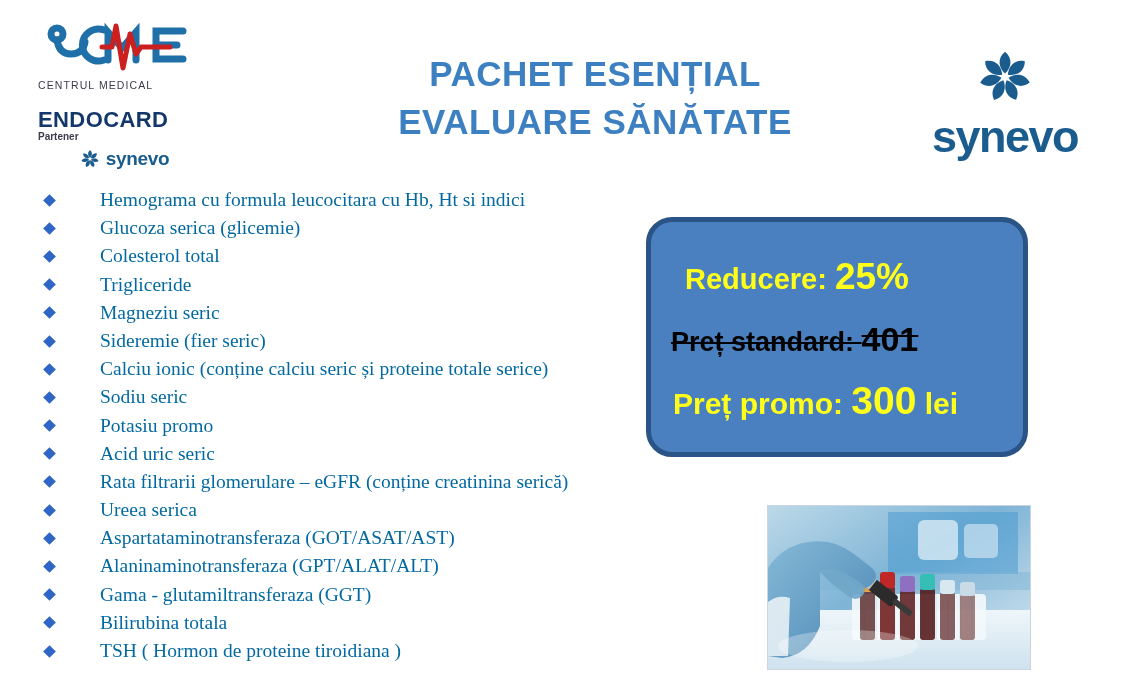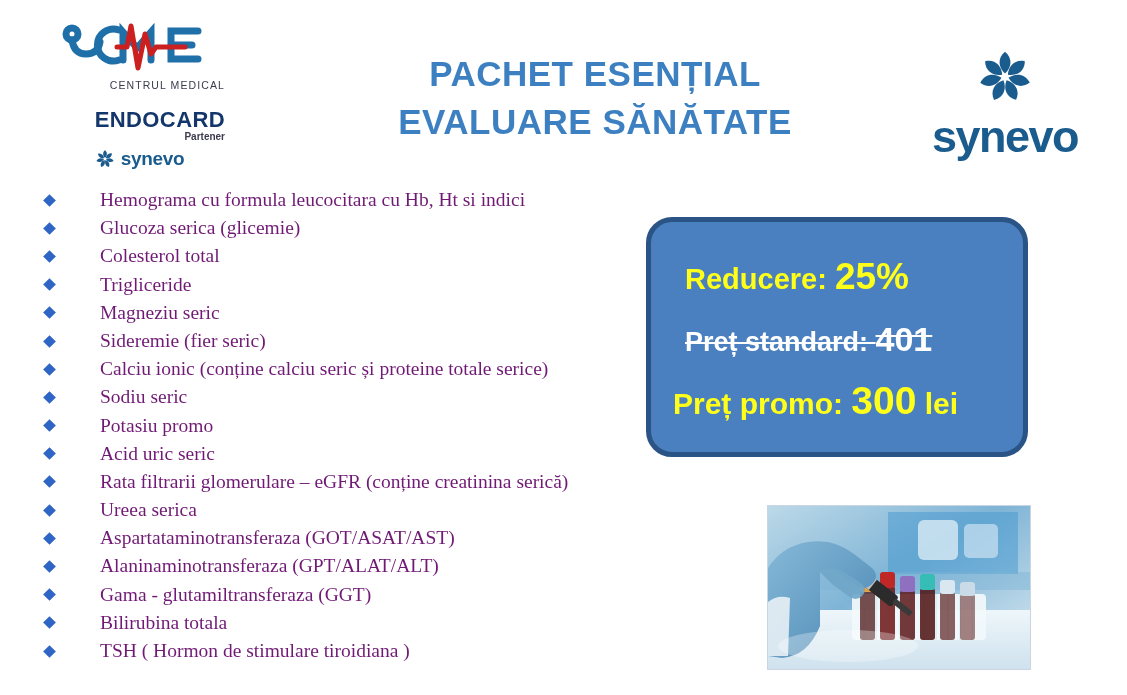--- a/index.html
+++ b/index.html
@@ -19,24 +19,24 @@
   #header {
     position: absolute;
     left: 0; top: 0;
     width: 1127px;
     height: 178px;
   }
 
   
   #endocard-logo {
     position: absolute;
-    left: 53px;
+    left: 38px;
     top: 14px;
     width: 172px;
-    text-align: right;
+    text-align: left;
   }
   #cme-mark {
     width: 160px;
     height: 62px;
     margin: 0 auto;
     display: block;
   }
   #endocard-centrul {
     font-family: "Liberation Sans", sans-serif;
     font-size: 10.5px;
@@ -119,21 +119,21 @@
     list-style: none;
     margin: 0;
     padding: 0;
   }
   #service-list li {
     position: relative;
     height: 28.2px;
     line-height: 28.2px;
     padding-left: 64px;
     font-size: 19.5px;
-    color: #701a75;
+    color: #0369a1;
     white-space: nowrap;
   }
   .bullet-diamond {
     position: absolute;
     left: 9px;
     top: 50%;
     width: 9px;
     height: 9px;
     margin-top: -4.5px;
     background: #2f66c6;
@@ -160,25 +160,25 @@
     padding-left: 34px;
   }
   #price-reducere {
     font-size: 29px;
     color: #ffff1a;
     margin-bottom: 22px;
   }
   #price-reducere .big { font-size: 37px; }
   #price-standard {
     font-size: 27px;
-    color: #ffffff;
+    color: #000000;
     text-decoration: line-through;
     text-decoration-thickness: 2px;
     margin-bottom: 20px;
-    padding-left: 34px;
+    padding-left: 20px;
   }
   #price-standard .big { font-size: 34px; }
   #price-promo {
     font-size: 30px;
     color: #ffff1a;
     padding-left: 22px;
   }
   #price-promo .big { font-size: 39px; }
 
   
@@ -297,21 +297,21 @@
   <li><span class="bullet-diamond"></span><span>Calciu ionic (conține calciu seric și proteine totale serice)</span></li>
   <li><span class="bullet-diamond"></span><span>Sodiu seric</span></li>
   <li><span class="bullet-diamond"></span><span>Potasiu promo</span></li>
   <li><span class="bullet-diamond"></span><span>Acid uric seric</span></li>
   <li><span class="bullet-diamond"></span><span>Rata filtrarii glomerulare – eGFR (conține creatinina serică)</span></li>
   <li><span class="bullet-diamond"></span><span>Ureea serica</span></li>
   <li><span class="bullet-diamond"></span><span>Aspartataminotransferaza (GOT/ASAT/AST)</span></li>
   <li><span class="bullet-diamond"></span><span>Alaninaminotransferaza (GPT/ALAT/ALT)</span></li>
   <li><span class="bullet-diamond"></span><span>Gama - glutamiltransferaza (GGT)</span></li>
   <li><span class="bullet-diamond"></span><span>Bilirubina totala</span></li>
-  <li><span class="bullet-diamond"></span><span>TSH ( Hormon de stimulare tiroidiana )</span></li>
+  <li><span class="bullet-diamond"></span><span>TSH ( Hormon de proteine tiroidiana )</span></li>
 </ul>
 
 <div id="price-box">
   <div id="price-reducere" class="price-line">
     <span>Reducere: </span><span class="big">25%</span>
   </div>
   <div id="price-standard" class="price-line">
     <span>Preț standard: </span><span class="big">401</span>
   </div>
   <div id="price-promo" class="price-line">

